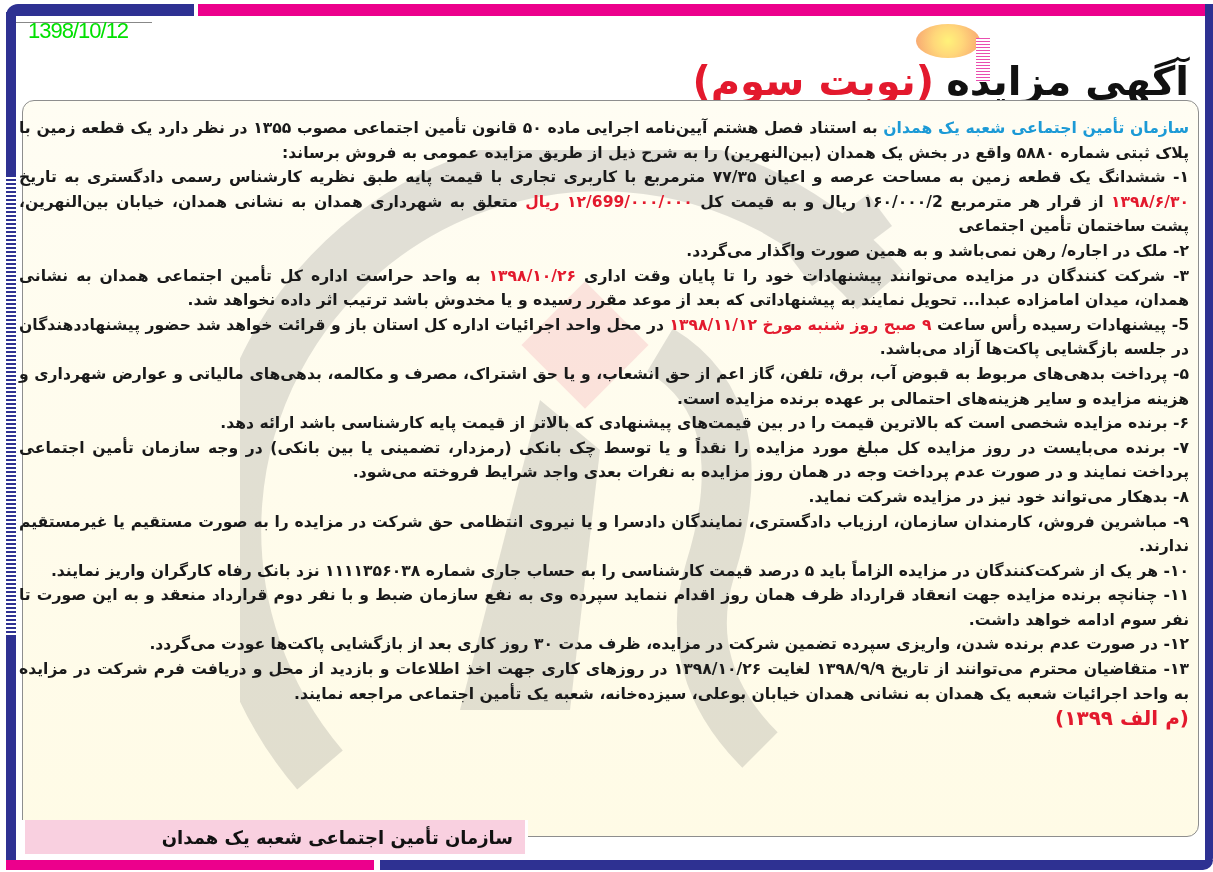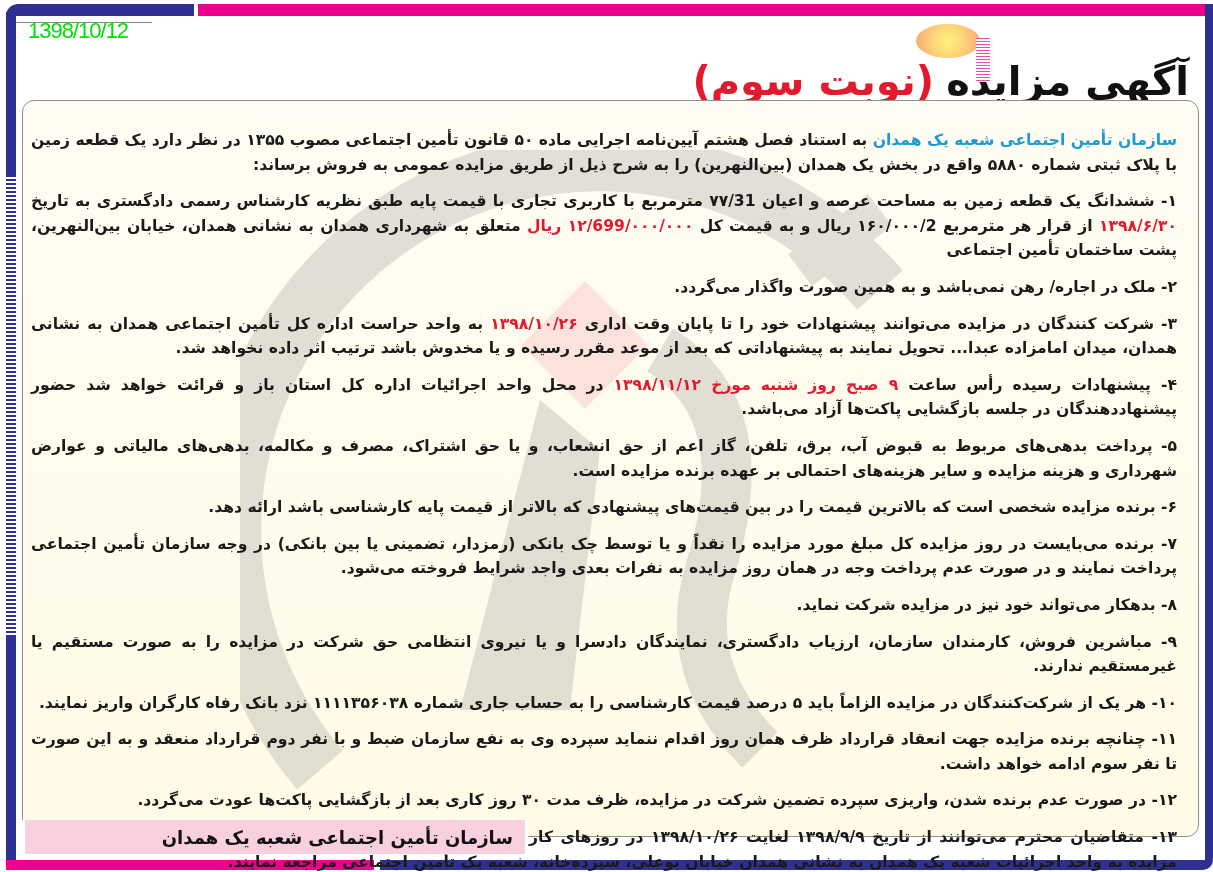--- a/index.html
+++ b/index.html
@@ -23,21 +23,21 @@
   .sun-lines{position:absolute;right:-10px;top:14px;width:14px;height:44px;
        background:repeating-linear-gradient(to bottom,#e94fb0 0 1px,#fff 1px 3px);}
   .title{font-family:"DejaVu Sans",sans-serif;font-weight:bold;font-size:40px;color:#111;margin-right:8px;white-space:nowrap;}
   .title .sub{color:#e3192d;margin-right:12px;}
   .content-box{position:absolute;left:22px;top:100px;width:1175px;height:735px;
        border:1px solid #8e8e8e;border-radius:12px;
        background:linear-gradient(to bottom,#fffdf3,#fffbe6);}
   .watermark{position:absolute;left:240px;top:150px;width:720px;height:660px;opacity:0.22;pointer-events:none;}
   .text{position:absolute;right:24px;top:116px;width:1170px;direction:rtl;text-align:justify;
         font-family:"DejaVu Sans",sans-serif;font-weight:bold;font-size:15.6px;line-height:24.6px;color:#1a1a1a;}
-  .text p{margin:12px;}
+  .text p{margin:0;}
   .hl-blue{color:#1c9ad6;}
   .hl-red{color:#e3192d;}
   .ref{color:#e3192d;font-size:20px;}
   .footer-sig{position:absolute;left:22px;top:820px;width:500px;height:34px;background:#f9d0e0;
        border-left:3px solid #fff;border-right:3px solid #fff;display:flex;align-items:center;direction:rtl;}
   .footer-sig span{font-family:"DejaVu Sans",sans-serif;font-weight:bold;font-size:18px;color:#111;margin-right:12px;}
 </style>
 </head>
 <body>
 
@@ -68,24 +68,24 @@
 <svg class="watermark" viewBox="0 0 720 660">
   <path d="M80 620 A330 330 0 0 1 640 140" stroke="#7a7a7a" stroke-width="60" fill="none"></path>
   <path d="M220 560 L300 250 L360 300 L330 560 Z" fill="#7a7a7a"></path>
   <path d="M420 200 Q520 260 470 420 Q440 520 520 600" stroke="#7a7a7a" stroke-width="50" fill="none"></path>
   <rect x="300" y="150" width="90" height="90" transform="rotate(45 345 195)" fill="#f08a9a"></rect>
   <path d="M560 120 L640 60" stroke="#7a7a7a" stroke-width="40"></path>
 </svg>
 
 <div class="text">
   <p><span class="hl-blue">سازمان تأمین اجتماعی شعبه یک همدان</span><span> به استناد فصل هشتم آیین‌نامه اجرایی ماده ۵۰ قانون تأمین اجتماعی مصوب ۱۳۵۵ در نظر دارد یک قطعه زمین با پلاک ثبتی شماره ۵۸۸۰ واقع در بخش یک همدان (بین‌النهرین) را به شرح ذیل از طریق مزایده عمومی به فروش برساند:</span></p>
-  <p><span>۱- ششدانگ یک قطعه زمین به مساحت عرصه و اعیان ۷۷/31 مترمربع با کاربری تجاری با قیمت پایه طبق نظریه کارشناس رسمی دادگستری به تاریخ </span><span class="hl-red">۱۳۹۸/۶/۳۰</span><span> از قرار هر مترمربع ۱۶۰/۰۰۰/2 ریال و به قیمت کل </span><span class="hl-red">۱۲/699/۰۰۰/۰۰۰ ریال</span><span> متعلق به شهرداری همدان به نشانی همدان، خیابان بین‌النهرین، پشت ساختمان تأمین اجتماعی</span></p>
+  <p><span>۱- ششدانگ یک قطعه زمین به مساحت عرصه و اعیان ۷۷/۳۵ مترمربع با کاربری تجاری با قیمت پایه طبق نظریه کارشناس رسمی دادگستری به تاریخ </span><span class="hl-red">۱۳۹۸/۶/۳۰</span><span> از قرار هر مترمربع ۱۶۰/۰۰۰/2 ریال و به قیمت کل </span><span class="hl-red">۱۲/699/۰۰۰/۰۰۰ ریال</span><span> متعلق به شهرداری همدان به نشانی همدان، خیابان بین‌النهرین، پشت ساختمان تأمین اجتماعی</span></p>
   <p>۲- ملک در اجاره/ رهن نمی‌باشد و به همین صورت واگذار می‌گردد.</p>
   <p><span>۳- شرکت کنندگان در مزایده می‌توانند پیشنهادات خود را تا پایان وقت اداری </span><span class="hl-red">۱۳۹۸/۱۰/۲۶</span><span> به واحد حراست اداره کل تأمین اجتماعی همدان به نشانی همدان، میدان امامزاده عبدا... تحویل نمایند به پیشنهاداتی که بعد از موعد مقرر رسیده و یا مخدوش باشد ترتیب اثر داده نخواهد شد.</span></p>
-  <p><span>۴- پیشنهادات رسیده رأس ساعت </span><span class="hl-red">۹ صبح روز شنبه مورخ ۱۳۹۸/۱۱/۱۲</span><span> در محل واحد اجرائیات اداره کل استان باز و قرائت خواهد شد حضور پیشنهاددهندگان در جلسه بازگشایی پاکت‌ها آزاد می‌باشد.</span></p>
+  <p><span>5- پیشنهادات رسیده رأس ساعت </span><span class="hl-red">۹ صبح روز شنبه مورخ ۱۳۹۸/۱۱/۱۲</span><span> در محل واحد اجرائیات اداره کل استان باز و قرائت خواهد شد حضور پیشنهاددهندگان در جلسه بازگشایی پاکت‌ها آزاد می‌باشد.</span></p>
   <p>۵- پرداخت بدهی‌های مربوط به قبوض آب، برق، تلفن، گاز اعم از حق انشعاب، و یا حق اشتراک، مصرف و مکالمه، بدهی‌های مالیاتی و عوارض شهرداری و هزینه مزایده و سایر هزینه‌های احتمالی بر عهده برنده مزایده است.</p>
   <p>۶- برنده مزایده شخصی است که بالاترین قیمت را در بین قیمت‌های پیشنهادی که بالاتر از قیمت پایه کارشناسی باشد ارائه دهد.</p>
   <p>۷- برنده می‌بایست در روز مزایده کل مبلغ مورد مزایده را نقداً و یا توسط چک بانکی (رمزدار، تضمینی یا بین بانکی) در وجه سازمان تأمین اجتماعی پرداخت نمایند و در صورت عدم پرداخت وجه در همان روز مزایده به نفرات بعدی واجد شرایط فروخته می‌شود.</p>
   <p>۸- بدهکار می‌تواند خود نیز در مزایده شرکت نماید.</p>
   <p>۹- مباشرین فروش، کارمندان سازمان، ارزیاب دادگستری، نمایندگان دادسرا و یا نیروی انتظامی حق شرکت در مزایده را به صورت مستقیم یا غیرمستقیم ندارند.</p>
   <p>۱۰- هر یک از شرکت‌کنندگان در مزایده الزاماً باید ۵ درصد قیمت کارشناسی را به حساب جاری شماره ۱۱۱۱۳۵۶۰۳۸ نزد بانک رفاه کارگران واریز نمایند.</p>
   <p>۱۱- چنانچه برنده مزایده جهت انعقاد قرارداد ظرف همان روز اقدام ننماید سپرده وی به نفع سازمان ضبط و با نفر دوم قرارداد منعقد و به این صورت تا نفر سوم ادامه خواهد داشت.</p>
   <p>۱۲- در صورت عدم برنده شدن، واریزی سپرده تضمین شرکت در مزایده، ظرف مدت ۳۰ روز کاری بعد از بازگشایی پاکت‌ها عودت می‌گردد.</p>
   <p>۱۳- متقاضیان محترم می‌توانند از تاریخ ۱۳۹۸/۹/۹ لغایت ۱۳۹۸/۱۰/۲۶ در روزهای کاری جهت اخذ اطلاعات و بازدید از محل و دریافت فرم شرکت در مزایده به واحد اجرائیات شعبه یک همدان به نشانی همدان خیابان بوعلی، سیزده‌خانه، شعبه یک تأمین اجتماعی مراجعه نمایند.</p>
   <p class="ref">(م الف ۱۳۹۹)</p>

